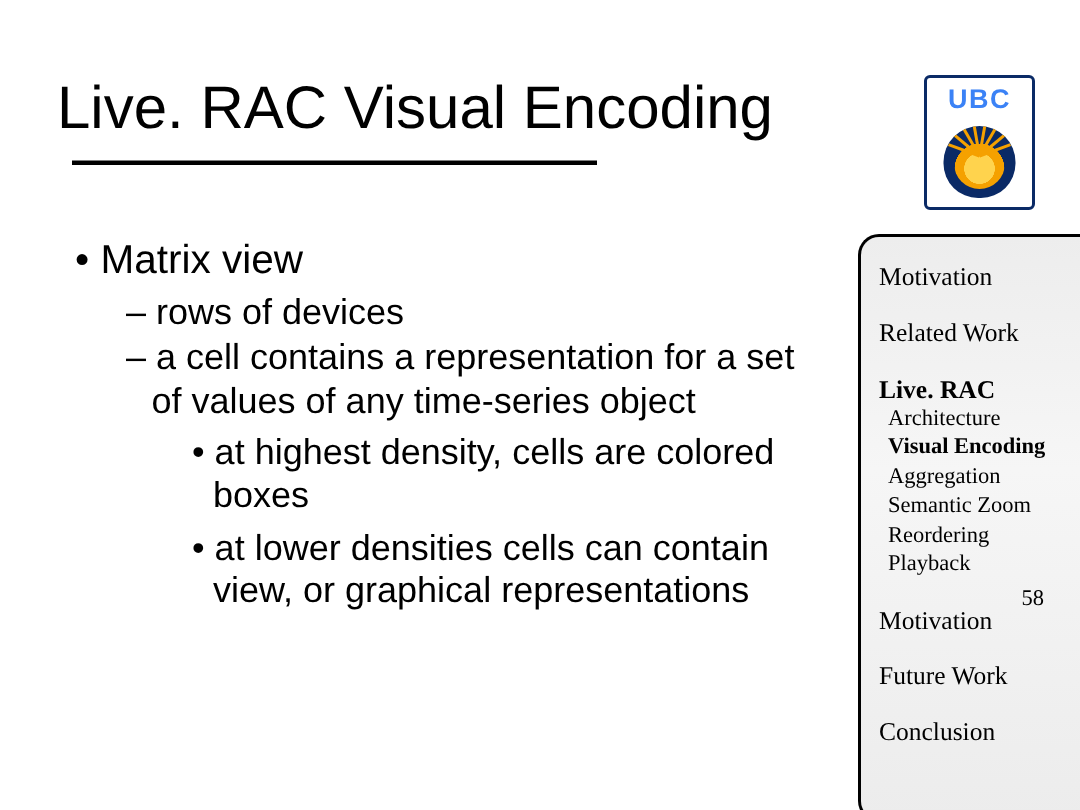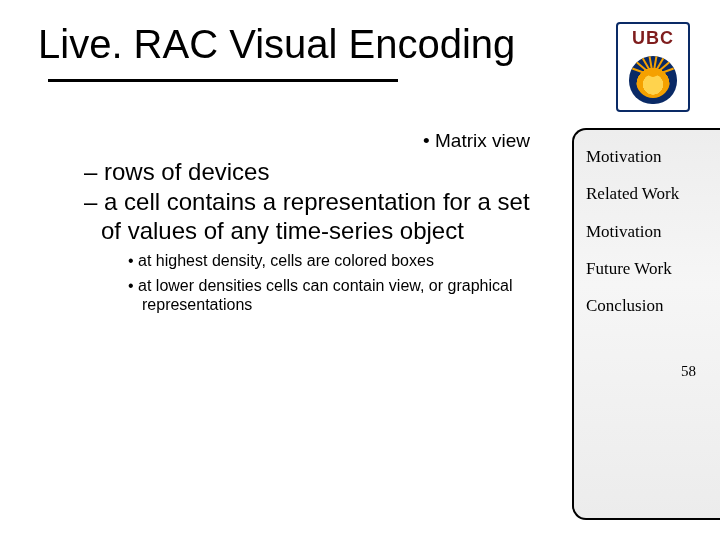--- a/index.html
+++ b/index.html
@@ -1,33 +1,33 @@
 <!DOCTYPE html>
 <html><head>
 <meta charset="utf-8">
 <style>
   * { box-sizing: border-box; margin: 0; padding: 0; }
   html, body { width: 720px; height: 540px; font-family: Arial, Helvetica, sans-serif; background: #fff; color: #000; overflow: hidden; }
-  .slide { position: relative; width: 720px; height: 404px; }
+  .slide { position: relative; width: 720px; height: 404px; margin-top: 28px; }
   .title-row { position: absolute; top: 22px; left: 38px; right: 30px; display: flex; align-items: flex-start; justify-content: space-between; }
   .title { font-size: 40px; font-weight: 400; padding-bottom: 0; }
   .title-block { display: flex; flex-direction: column; }
   .title-underline { width: 350px; height: 0; border-bottom: 3px solid #000; margin-top: 12px; margin-left: 10px; }
   .logo { width: 74px; height: 90px; border: 2px solid #0a2a66; border-radius: 4px; background: #fff; display: flex; flex-direction: column; align-items: center; justify-content: space-between; padding: 4px 0 6px 0; }
-  .logo-text { font-size: 18px; font-weight: 700; letter-spacing: 1px; color: #7f1d1d; }
+  .logo-text { font-size: 18px; font-weight: 700; letter-spacing: 1px; color: #3b82f6; }
   .logo-icon { width: 48px; height: 48px; border-radius: 50% 50% 48% 48%; background: #0a2a66; position: relative; overflow: hidden; display: flex; align-items: flex-end; justify-content: center; }
   .sun { position: absolute; bottom: 6px; width: 34px; height: 34px; border-radius: 50%; background: radial-gradient(circle at 50% 60%, #ffd34d 0 38%, #f5a100 39% 62%, transparent 63%); }
   .rays { position: absolute; bottom: 6px; width: 44px; height: 44px; }
   .ray { position: absolute; left: 50%; bottom: 50%; width: 2px; height: 22px; background: #f5a100; transform-origin: bottom center; }
   .content { position: absolute; top: 130px; left: 50px; width: 480px; }
-  .b1 { font-size: 19px; margin-bottom: 6px; text-align: right; }
+  .b1 { font-size: 27px; margin-bottom: 6px; }
   .b1::before { content: "• "; }
   .b2 { font-size: 24px; margin-left: 34px; margin-bottom: 2px; text-indent: -17px; padding-left: 17px; line-height: 1.18; }
   .b2::before { content: "– "; }
-  .b3 { font-size: 16px; margin-left: 78px; margin-top: 6px; margin-bottom: 2px; text-indent: -14px; padding-left: 14px; line-height: 1.2; }
+  .b3 { font-size: 24px; margin-left: 78px; margin-top: 6px; margin-bottom: 2px; text-indent: -14px; padding-left: 14px; line-height: 1.2; }
   .b3::before { content: "• "; }
   .bold { font-weight: 700; }
   .sidebar { position: absolute; top: 128px; right: 0; width: 148px; height: 392px; border: 2px solid #000; border-right: none; border-top-left-radius: 14px; border-bottom-left-radius: 14px; background: linear-gradient(to bottom, #ededed, #f6f6f6 40%, #ececec); padding: 16px 8px 10px 12px; font-family: "Times New Roman", Times, serif; font-size: 17px; line-height: 1.25; }
   .sb-sec { margin-bottom: 16px; }
   .sb-sub { margin-left: 6px; font-size: 15px; line-height: 1.3; }
   .sb-bold { font-weight: 700; }
   .pagenum { position: absolute; right: 24px; bottom: 24px; font-family: "Times New Roman", Times, serif; font-size: 15px; }
 </style>
 </head>
 <body>
@@ -61,20 +61,29 @@
     <div class="b1">Matrix view</div>
     <div class="b2">rows of devices</div>
     <div class="b2">a cell contains a representation for a set of values of any time-series object</div>
     <div class="b3">at highest density, cells are colored boxes</div>
     <div class="b3">at lower densities cells can contain view, or graphical representations</div>
   </div>
 
   <div class="sidebar">
     <div class="sb-sec">Motivation</div>
     <div class="sb-sec">Related Work</div>
+    <div class="sb-sec">
+      <span class="sb-bold">Live. RAC</span>
+      <div class="sb-sub">Architecture</div>
+      <div class="sb-sub sb-bold">Visual Encoding</div>
+      <div class="sb-sub">Aggregation</div>
+      <div class="sb-sub">Semantic Zoom</div>
+      <div class="sb-sub">Reordering</div>
+      <div class="sb-sub">Playback</div>
+    </div>
     <div class="sb-sec">Motivation</div>
     <div class="sb-sec">Future Work</div>
     <div class="sb-sec">Conclusion</div>
   </div>
 
   <div class="pagenum">58</div>
 
 </div>
 
 </body></html>

